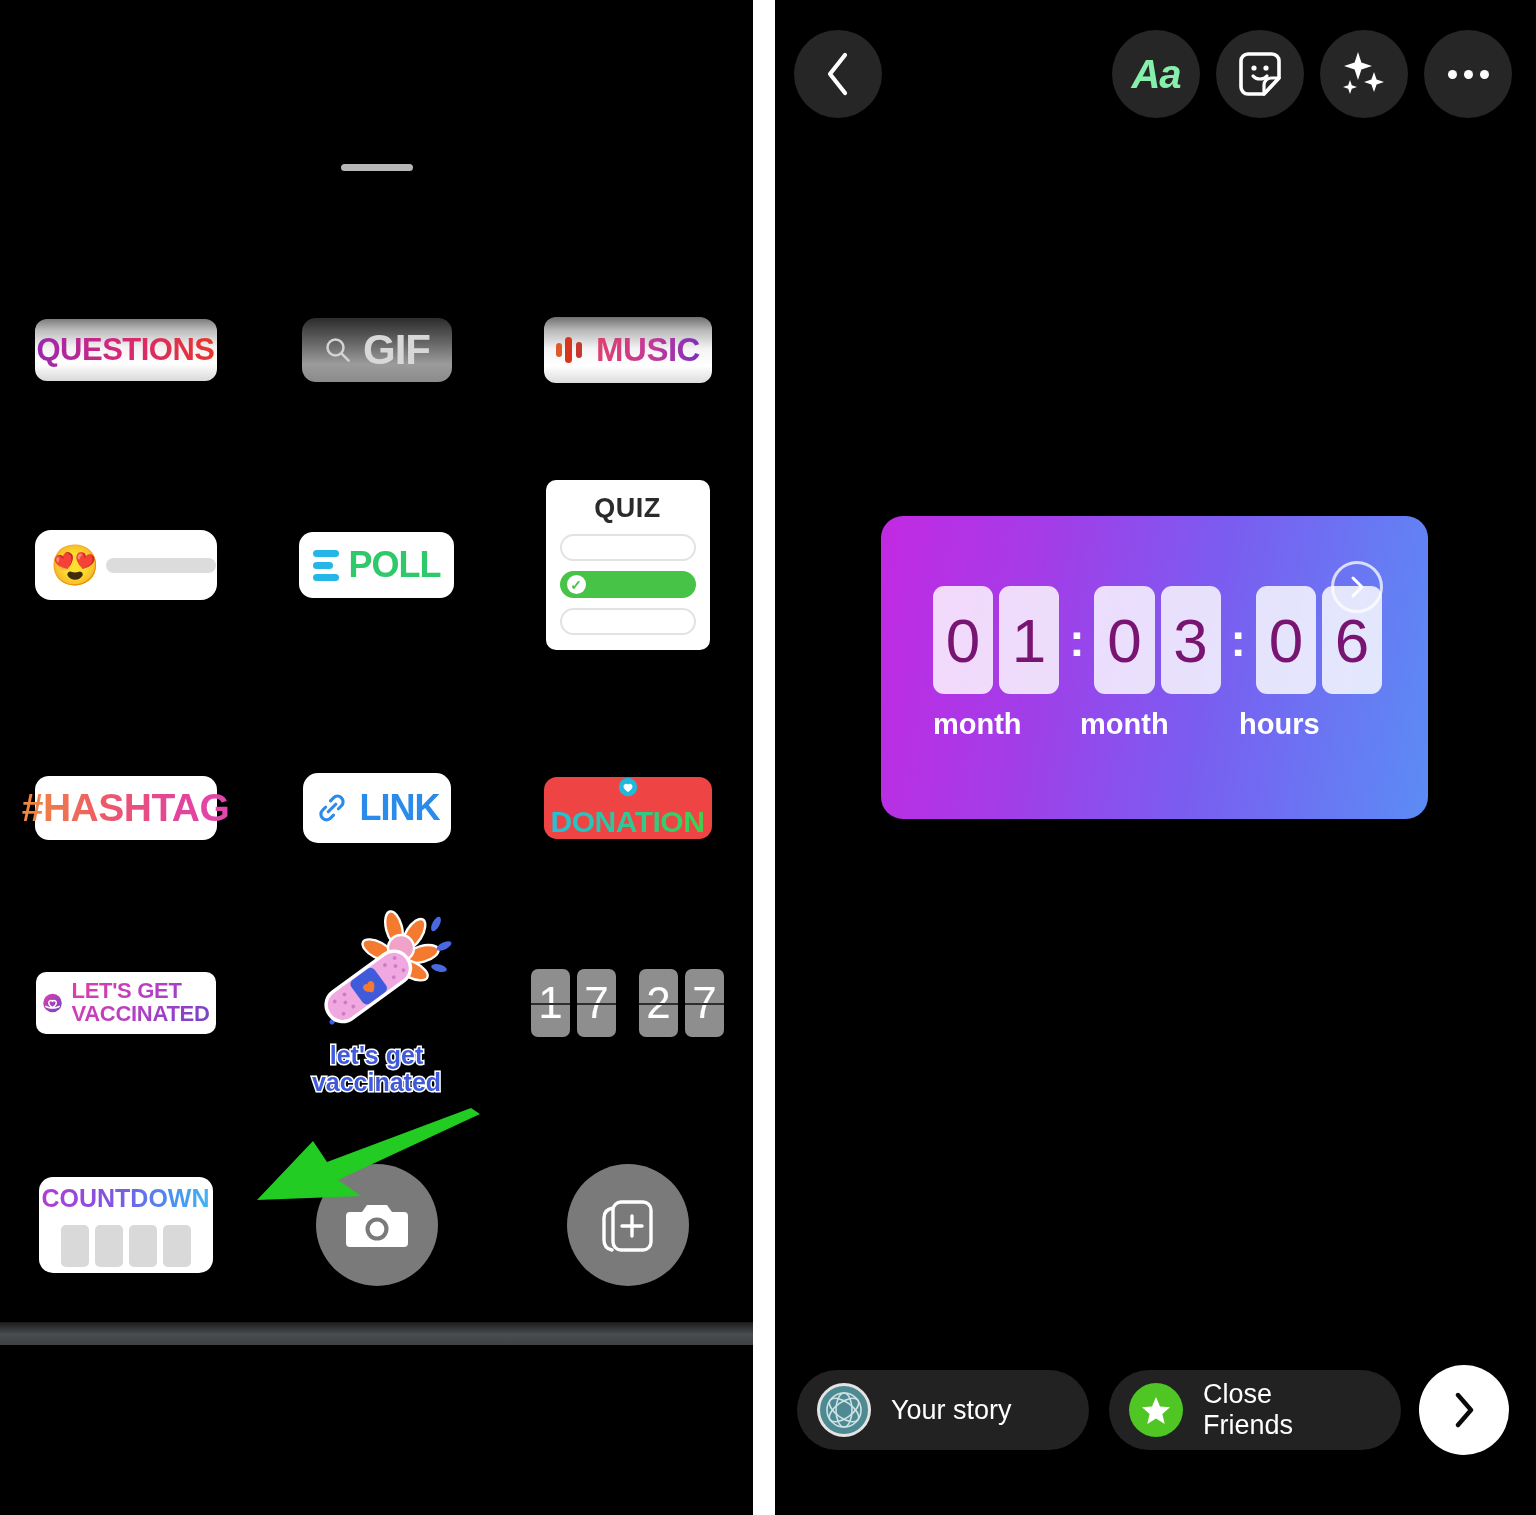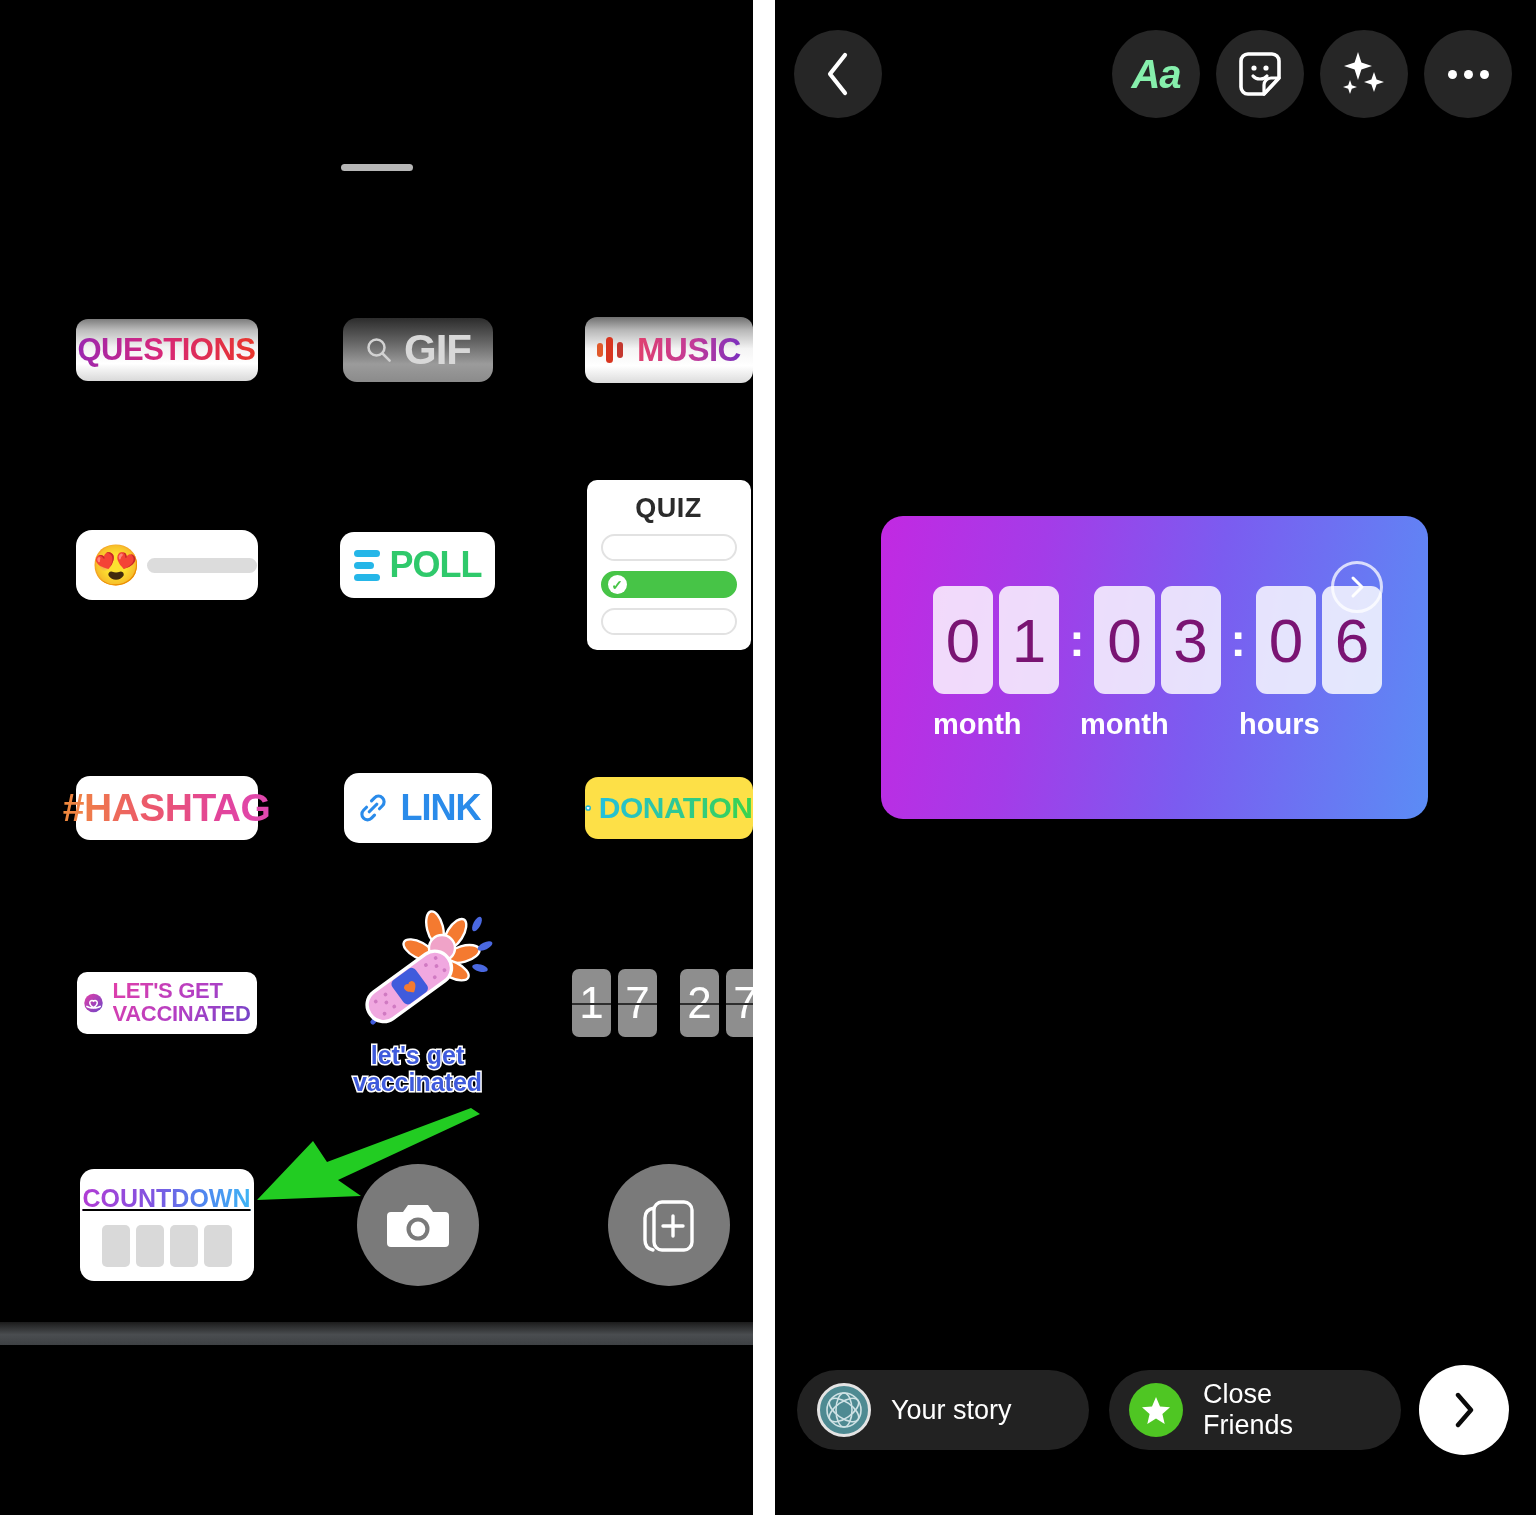--- a/index.html
+++ b/index.html
@@ -19,21 +19,21 @@
   
   .sheet { position: absolute; left: 0; top: 0; width: 753px; height: 1345px; background: #000; }
   .grabber { position: absolute; left: 50%; top: 164px; transform: translateX(-50%);
              width: 72px; height: 7px; border-radius: 4px; background: #b6b6b6; }
 
   .searchbar { position: absolute; left: 34px; top: 202px; width: 686px; height: 66px;
                background: #242424; border-radius: 33px; display: flex; align-items: center; padding: 0 26px; }
   .searchbar .mag { width: 30px; height: 30px; flex: 0 0 auto; margin-right: 24px; }
   .searchbar .ph { color: #e7e7e7; font-size: 27px; letter-spacing: .2px; }
 
-  .tray { position: absolute; left: 8px; top: 290px; width: 753px; padding-left: 33px; }
+  .tray { position: absolute; left: 0; top: 290px; width: 753px; }
   .row { display: flex; align-items: center; justify-content: space-around; width: 753px; }
   .col { width: 251px; display: flex; align-items: center; justify-content: center; }
 
   
   .chip { border-radius: 12px; display: flex; align-items: center; justify-content: center;
           font-family: "Liberation Sans Narrow","Liberation Sans", sans-serif; font-weight: 700; }
 
   .chip-questions { width: 182px; height: 62px;
       background: linear-gradient(180deg,#7d7d7d 0%,#bcbcbc 18%,#f2f2f2 45%,#ffffff 72%,#d9d9d9 100%); }
   .chip-questions .t { font-size: 31px; letter-spacing: -.5px;
@@ -74,43 +74,43 @@
       font-size: 14px; display: flex; align-items: center; justify-content: center; font-weight: 700; }
 
   .chip-hashtag { width: 182px; height: 64px; background: #fff; border-radius: 14px; }
   .chip-hashtag .t { font-size: 39px; letter-spacing: -.5px;
       background: linear-gradient(90deg,#f08a3c 0%,#ec5a6a 40%,#e2449a 75%,#e048b0 100%);
       -webkit-background-clip: text; background-clip: text; color: transparent; }
 
   .chip-link { width: 148px; height: 70px; background: #fff; border-radius: 15px; gap: 10px; }
   .chip-link .t { font-size: 36px; color: #2a8bea; letter-spacing: -1px; }
 
-  .chip-donation { width: 168px; height: 62px; background: #fde047; border-radius: 13px; gap: 8px; }
+  .chip-donation { width: 168px; height: 62px; background: #ef4444; border-radius: 13px; gap: 8px; flex-direction: column; }
   .chip-donation .t { font-size: 30px; letter-spacing: -.5px;
       background: linear-gradient(90deg,#23c0dd 0%,#2fc98e 55%,#3ad44b 100%);
       -webkit-background-clip: text; background-clip: text; color: transparent; }
 
   .chip-vax { width: 180px; height: 62px; background: #fff; border-radius: 10px; gap: 9px; padding: 0 6px; }
   .chip-vax .t { font-size: 22px; line-height: 1.02; text-align: left; letter-spacing: -.3px;
       background: linear-gradient(135deg,#e23fa8 0%,#b13fc5 55%,#6d45c8 100%);
       -webkit-background-clip: text; background-clip: text; color: transparent; }
 
   .vaxart { display: flex; flex-direction: column; align-items: center; gap: 4px; }
   .vaxart .cap { font-size: 25px; font-weight: 700; color: #3f5bdc; text-align: center; line-height: 1.05;
       -webkit-text-stroke: 3px #fff; paint-order: stroke fill; }
 
   .chip-flip { display: flex; gap: 7px; }
   .flipdigit { width: 39px; height: 68px; border-radius: 7px; background: #8e8e8e;
       color: #fff; font-size: 44px; font-weight: 400; display: flex; align-items: center; justify-content: center;
       font-family: "Liberation Sans Narrow","Liberation Sans", sans-serif; position: relative; }
   .flipdigit::after { content: ""; position: absolute; left: 0; right: 0; top: 50%; height: 2px; background: #2e2e2e; }
   .flipgap { width: 9px; }
 
-  .chip-countdown { width: 174px; height: 112px; background: #fff; border-radius: 14px;
-      flex-direction: column; gap: 12px; text-decoration: underline; }
+  .chip-countdown { width: 174px; height: 96px; background: #fff; border-radius: 14px;
+      flex-direction: column; gap: 12px; }
   .chip-countdown .t { font-size: 25px; letter-spacing: 0;
       background: linear-gradient(90deg,#b23cd4 0%,#8253e0 40%,#4f86ef 72%,#3fb6f5 100%);
       -webkit-background-clip: text; background-clip: text; color: transparent; }
   .chip-countdown .slots { display: flex; gap: 6px; }
   .chip-countdown .slots i { display: block; width: 28px; height: 42px; border-radius: 5px; background: #d9d9d9; }
 
   .circbtn { width: 122px; height: 122px; border-radius: 50%; background: #7a7a7a;
       display: flex; align-items: center; justify-content: center; }
 
   .sheet-foot { position: absolute; left: 0; top: 1322px; width: 753px; height: 23px;

